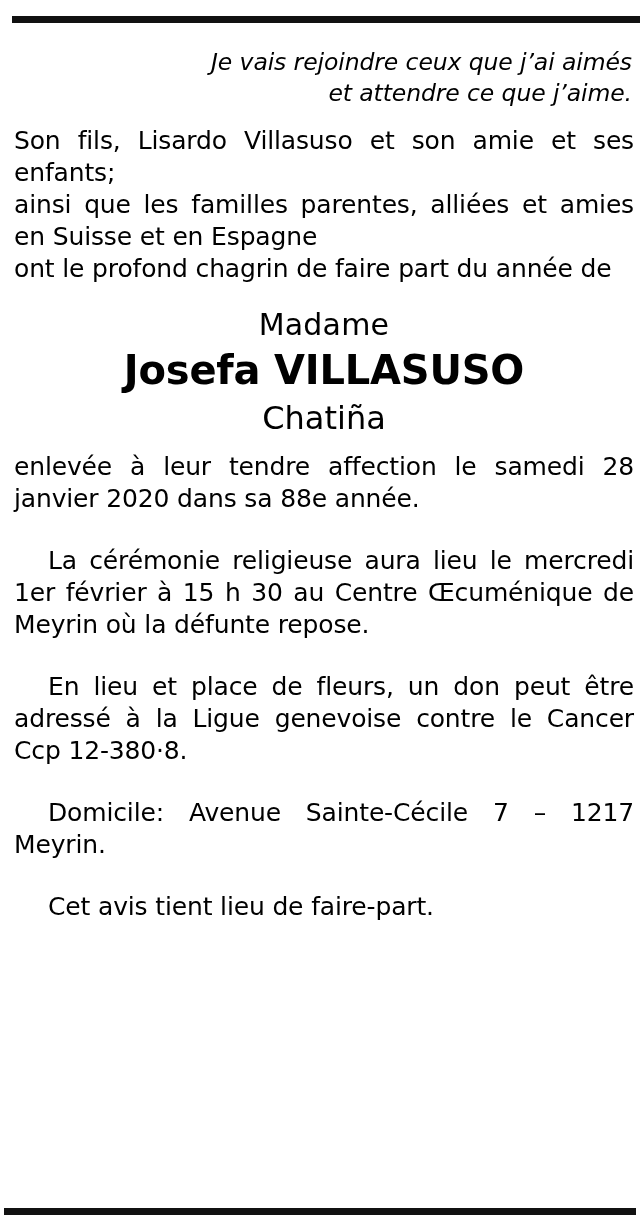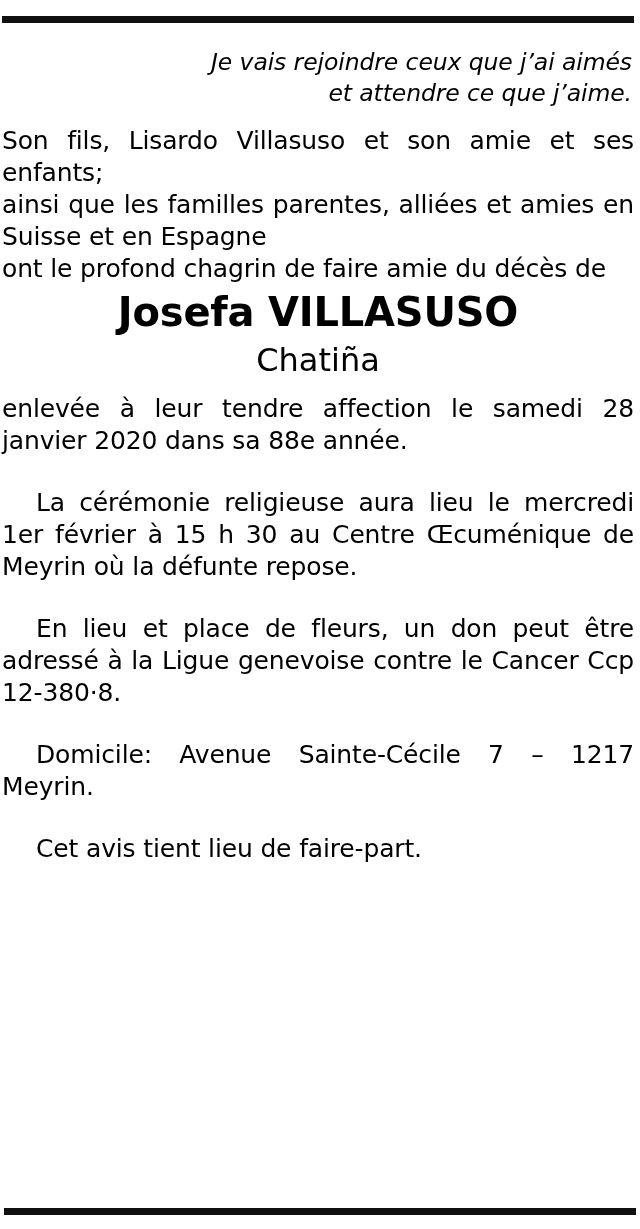--- a/index.html
+++ b/index.html
@@ -12,21 +12,21 @@
     height: 1229px;
     font-family: "DejaVu Sans", sans-serif;
     color: #000000;
     overflow: hidden;
   }
   .notice {
     position: relative;
     width: 640px;
     height: 1229px;
     box-sizing: border-box;
-    padding: 16px 4px 0 0;
+    padding: 16px 4px 0 12px;
     background: #ffffff;
   }
   .rule-top {
     width: 632px;
     height: 7px;
     background: #111111;
     margin: 0 auto 24px auto;
   }
   .rule-bottom {
     position: absolute;
@@ -98,22 +98,23 @@
 
   <div class="epigraph">
     <span>Je vais rejoindre ceux que j’ai aimés</span>
     <span class="line2">et attendre ce que j’aime.</span>
   </div>
 
   <p class="body"><span>Son fils, Lisardo </span><span class="bold">Villasuso</span><span> et son amie et ses enfants;</span></p>
 
   <p class="body">ainsi que les familles parentes, alliées et amies en Suisse et en Espagne</p>
 
-  <p class="body">ont le profond chagrin de faire amie du décès de</p>
+  <p class="body">ont le profond chagrin de faire part du année de</p>
 
+  <div class="madame">Madame</div>
 
   <div class="name">Josefa VILLASUSO</div>
 
   <div class="nickname">Chatiña</div>
 
   <p class="body">enlevée à leur tendre affection le samedi 28 janvier 2020 dans sa 88e année.</p>
 
   <p class="body indent gap">La cérémonie religieuse aura lieu le mercredi 1er février à 15 h 30 au Centre Œcuménique de Meyrin où la défunte repose.</p>
 
 

